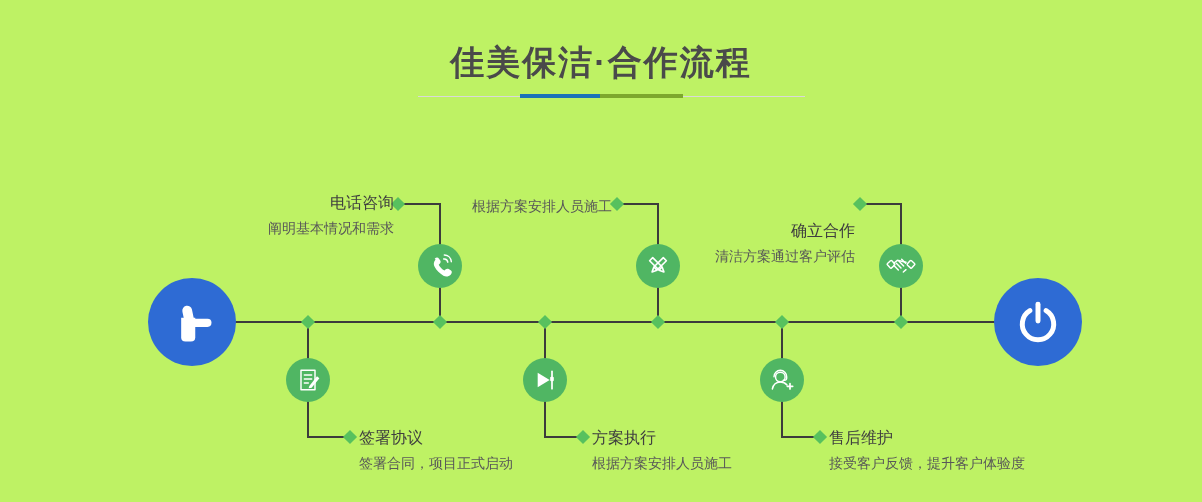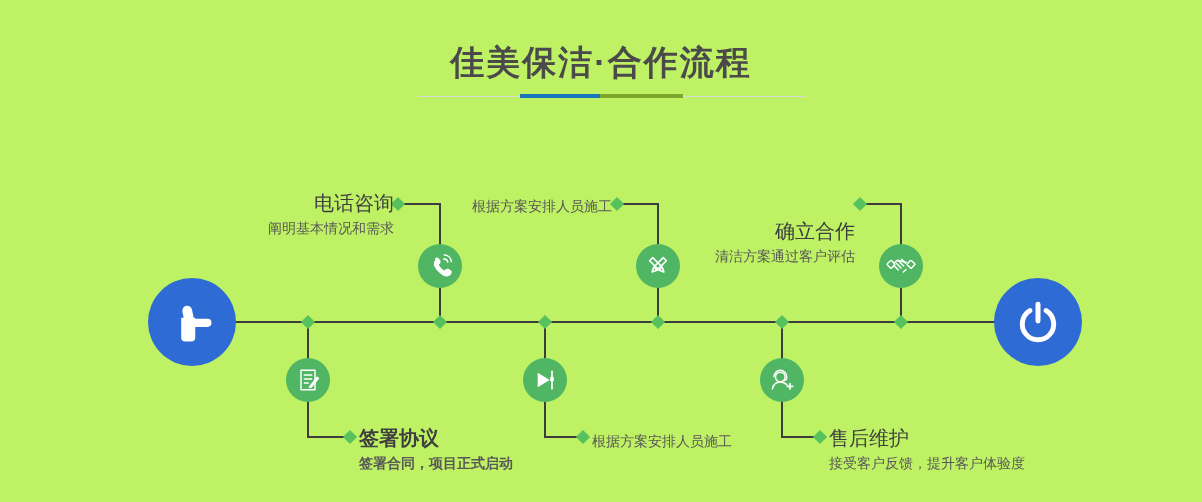--- a/index.html
+++ b/index.html
@@ -29,21 +29,21 @@
   }
   .node svg{width:32px;height:32px;display:block;}
   .endpoint{
     position:absolute;width:88px;height:88px;border-radius:50%;background:#2e6bd4;
     display:flex;align-items:center;justify-content:center;
   }
   .endpoint svg{width:52px;height:52px;display:block;}
   
   .top-label{position:absolute;width:200px;text-align:right;}
   .bottom-label{position:absolute;width:260px;text-align:left;}
-  .step-title{font-size:20px;color:#3f3f3f;line-height:22px;}
+  .step-title{font-size:16px;color:#3f3f3f;line-height:22px;}
   .step-desc{font-size:14px;color:#585858;line-height:18px;margin-top:5px;}
 </style>
 </head>
 <body>
 
 <div class="canvas">
 
   <h1 class="page-title">佳美保洁·合作流程</h1>
   <div class="divider-base"></div>
   <div class="divider-blue"></div>
@@ -150,25 +150,26 @@
     <div class="step-desc">阐明基本情况和需求</div>
   </div>
   <div class="top-label" style="left:412px;top:192px;">
     <div class="step-desc">根据方案安排人员施工</div>
   </div>
   <div class="top-label" style="left:655px;top:192px;margin-top:28px;">
     <div class="step-title">确立合作</div>
     <div class="step-desc">清洁方案通过客户评估</div>
   </div>
 
-  <div class="bottom-label" style="left:359px;top:427px;font-weight:bold;">
+  <div class="bottom-label" style="left:359px;top:427px;">
     <div class="step-title">签署协议</div>
     <div class="step-desc">签署合同，项目正式启动</div>
   </div>
   <div class="bottom-label" style="left:592px;top:427px;">
+    <div class="step-title">方案执行</div>
     <div class="step-desc">根据方案安排人员施工</div>
   </div>
   <div class="bottom-label" style="left:829px;top:427px;">
     <div class="step-title">售后维护</div>
     <div class="step-desc">接受客户反馈，提升客户体验度</div>
   </div>
 
 </div>
 
 </body></html>

